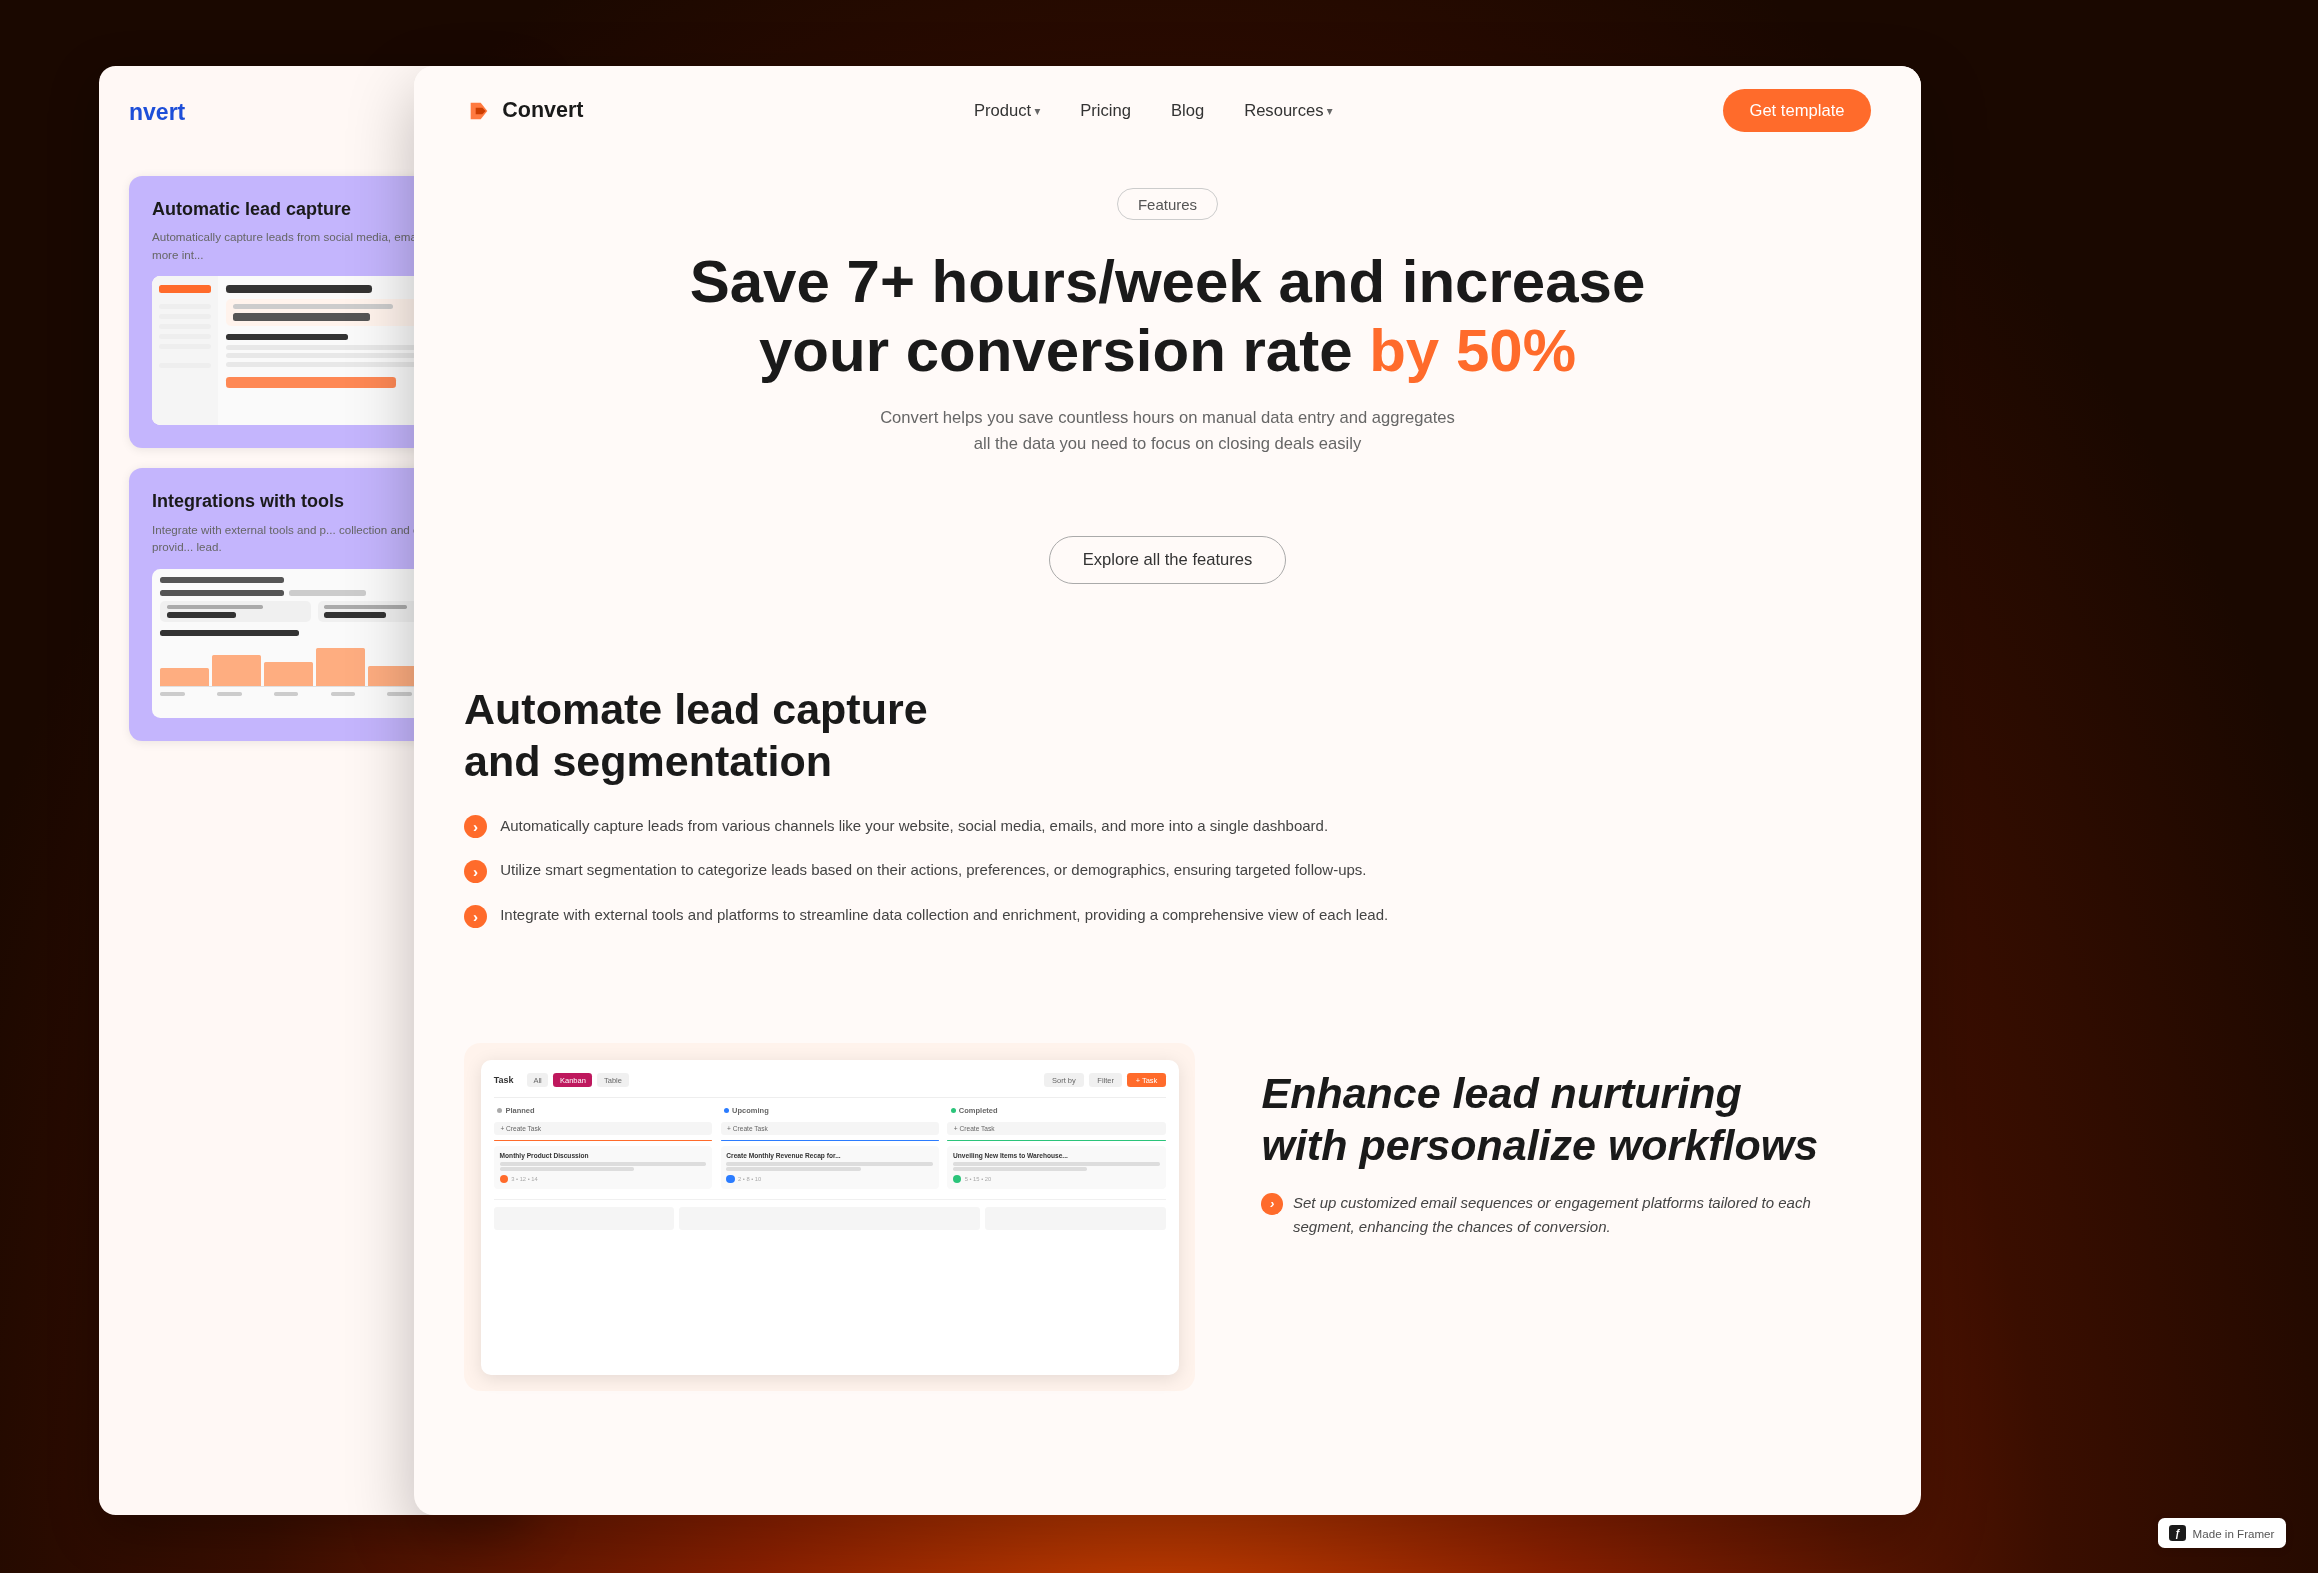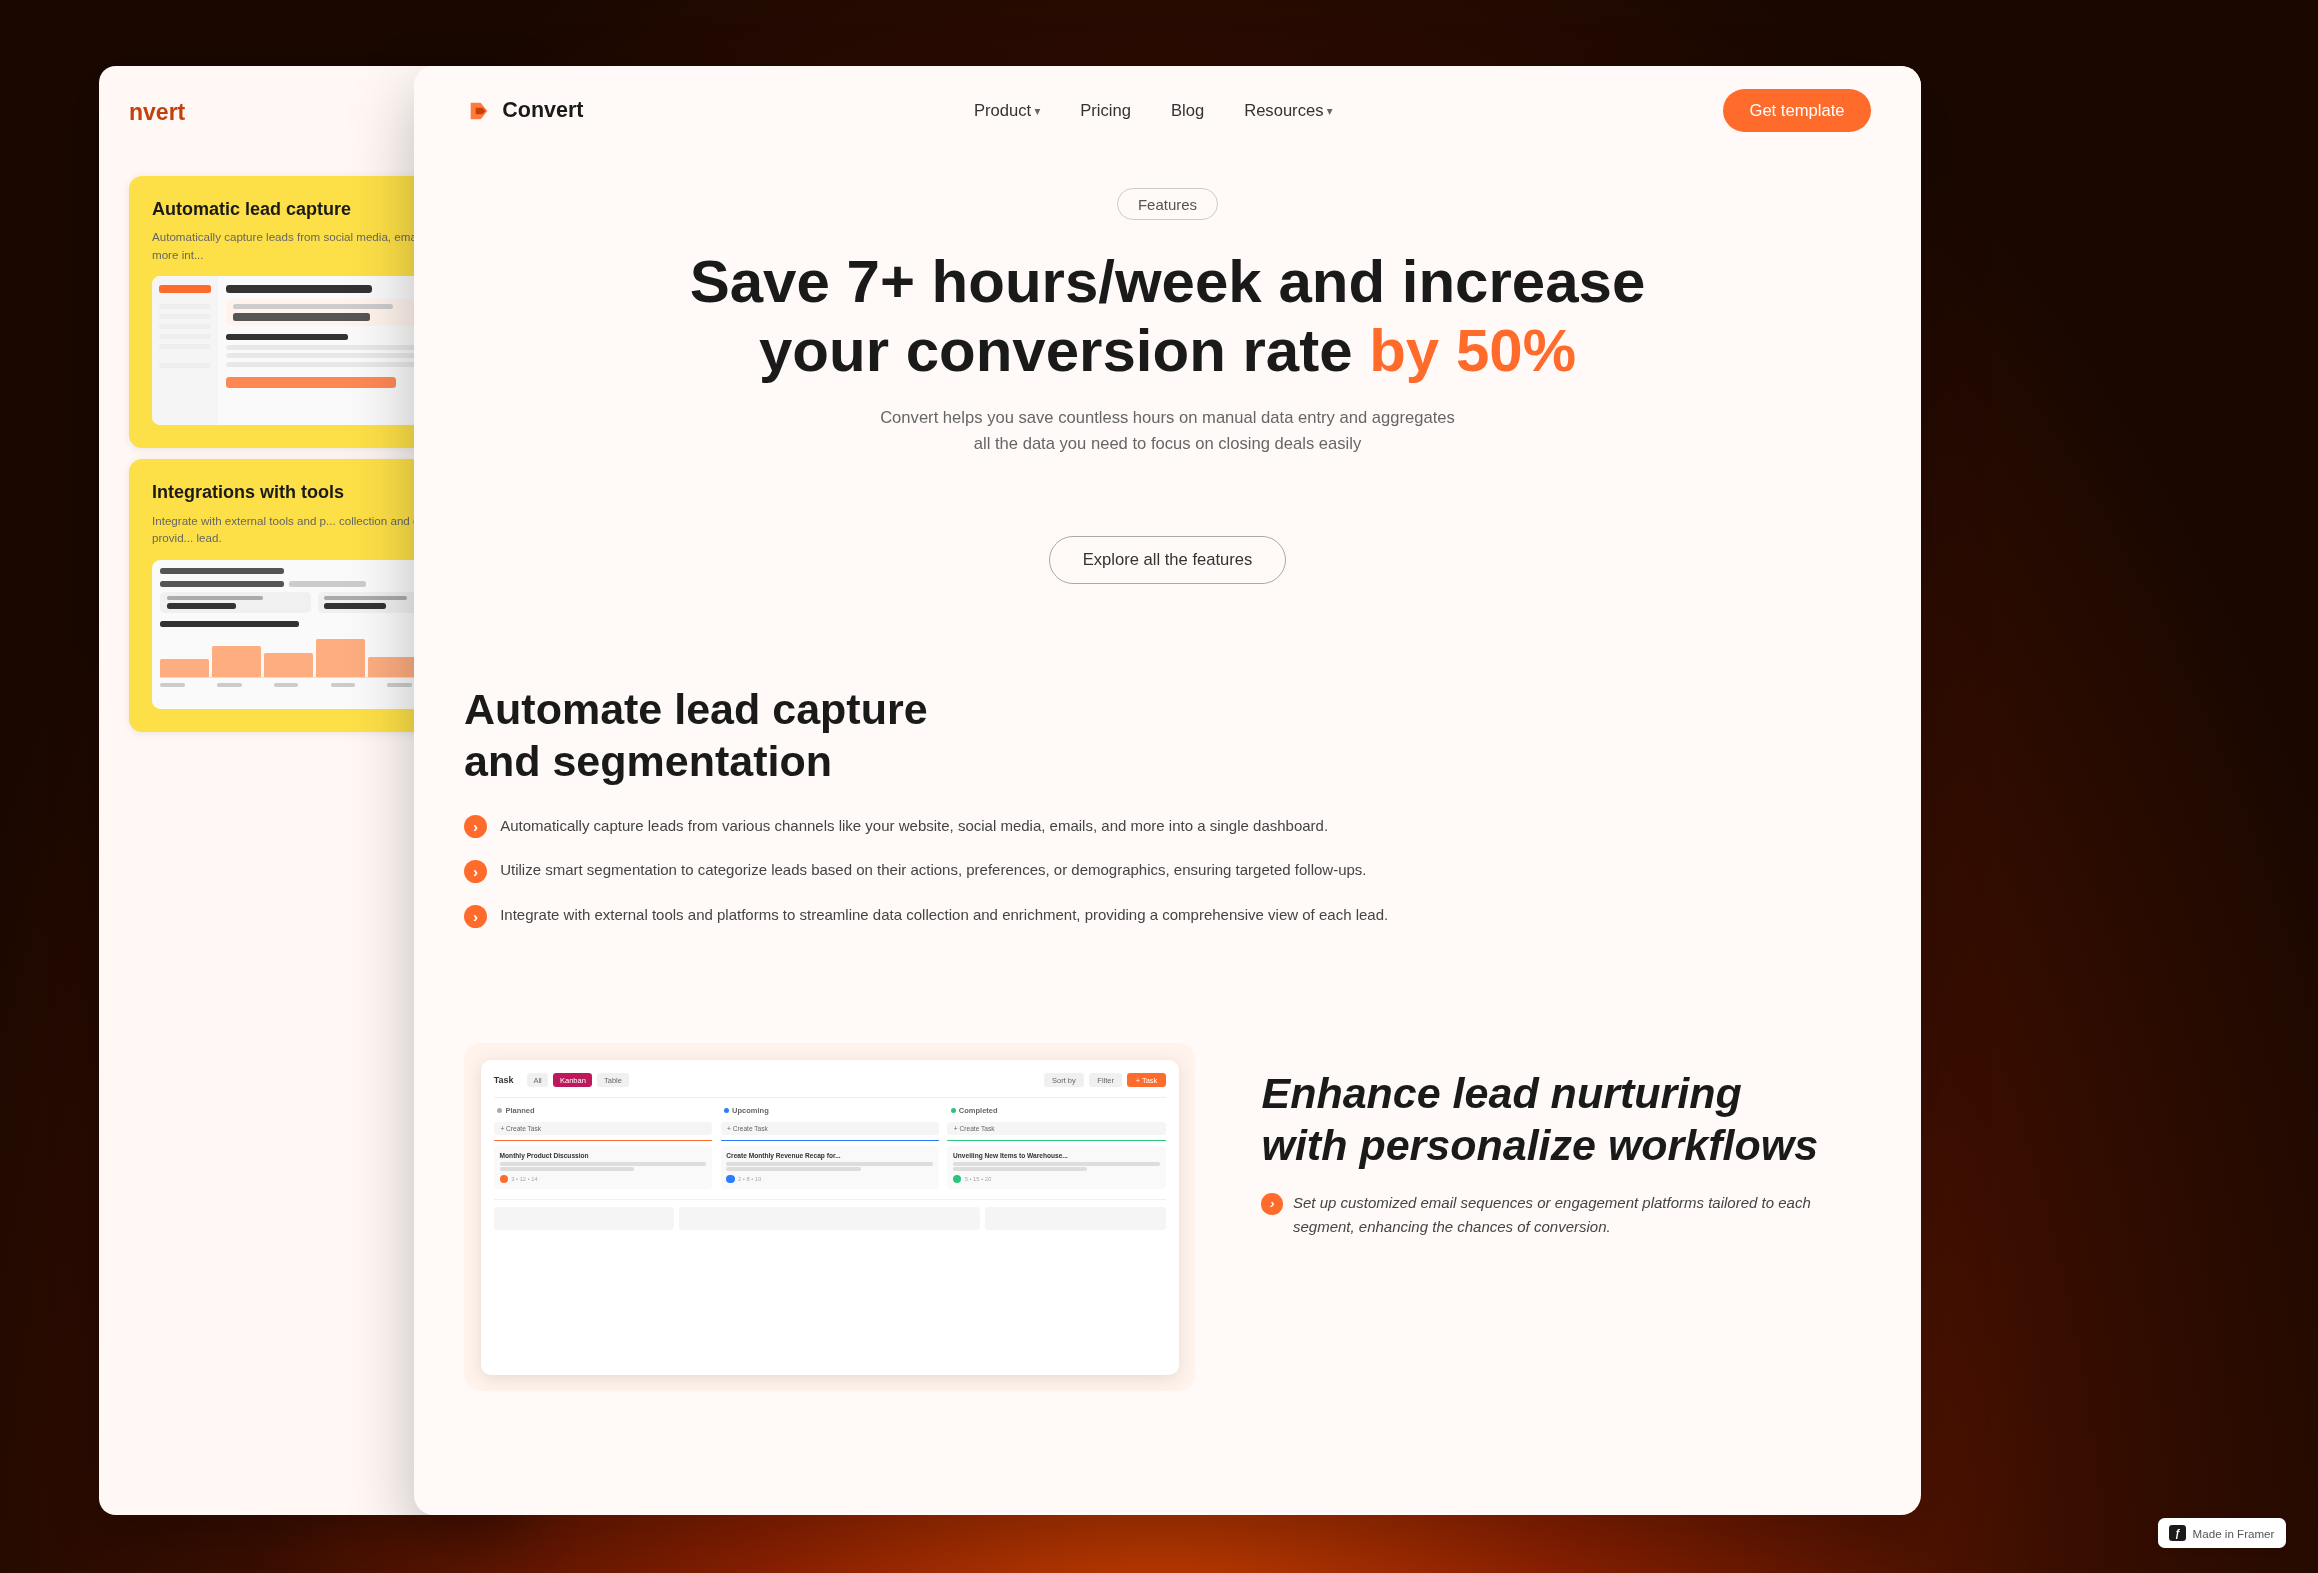--- a/index.html
+++ b/index.html
@@ -29,29 +29,29 @@
       background: #fff8f5;
       border-radius: 16.6px;
       padding: 33px 30px;
       box-shadow: 0 16.6px 50px rgba(0,0,0,0.3);
       overflow: hidden;
     }
 
     .left-panel-logo {
       font-size: 23px;
       font-weight: 700;
-      color: #c2410c;
+      color: #1d4ed8;
       margin-bottom: 50px;
     }
 
     .left-card {
-      background: #fde047;
+      background: #c4b5fd;
       border-radius: 13.2px;
       padding: 23px;
-      margin-bottom: 11px;
+      margin-bottom: 20px;
       box-shadow: 0 1.7px 10px rgba(0,0,0,0.08);
     }
 
     .left-card h3 {
       font-size: 18px;
       font-weight: 700;
       color: #1a1a1a;
       margin-bottom: 8.3px;
     }
 

